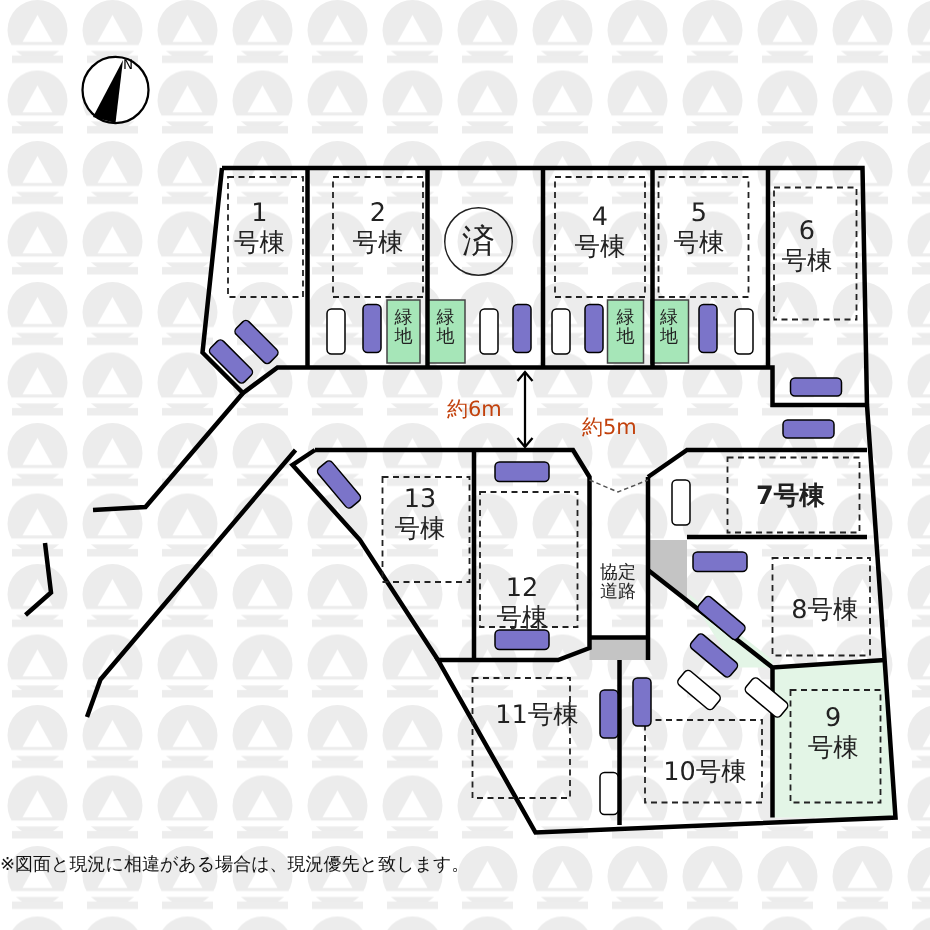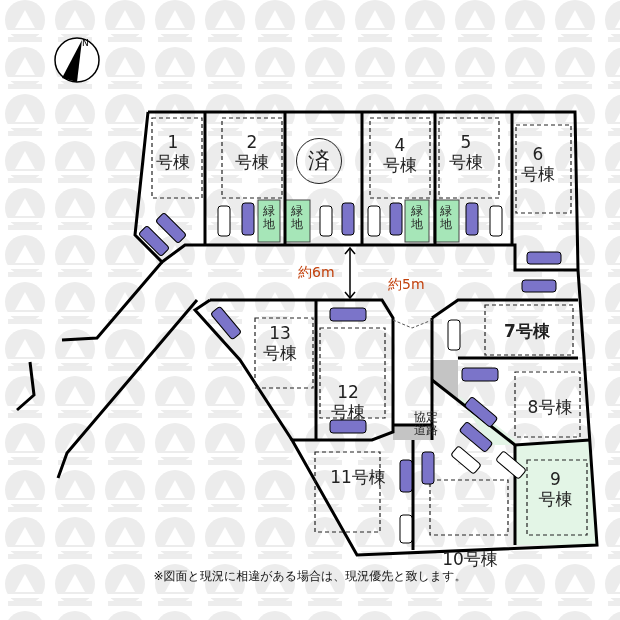--- a/index.html
+++ b/index.html
@@ -1,21 +1,21 @@
 <!DOCTYPE html>
 <html><head>
 <meta charset="utf-8">
 <style>
   html,body{margin:0;padding:0;background:#fff;}
   body{width:620px;height:620px;position:relative;overflow:hidden;font-family:"DejaVu Sans","Liberation Sans",sans-serif;}
   #bg{position:absolute;left:0;top:0;width:620px;height:620px;}
   #map{position:absolute;left:0;top:0;width:620px;height:620px;}
   .lbl{position:absolute;color:#222;text-align:center;line-height:1.15;font-size:17px;white-space:nowrap;}
   .small{font-size:12px;line-height:1.1;}
-  .note{position:absolute;left:0;width:620px;top:568px;text-align:center;font-size:12px;color:#111;}
+  .note{position:absolute;left:0;width:620px;top:568px;font-size:12px;color:#111;}
   .dim{position:absolute;font-size:14px;color:#c2410c;}
   .sumi{position:absolute;left:296px;top:138px;width:44px;height:44px;border:1.5px solid #222;border-radius:50%;display:flex;align-items:center;justify-content:center;font-size:22px;color:#222;}
 </style>
 </head>
 <body>
 
 <svg id="bg" viewBox="0 0 620 620">
   <defs>
     <pattern id="wm" width="50" height="47" patternUnits="userSpaceOnUse">
       <circle cx="25" cy="20" r="20" fill="#ececec"></circle>
@@ -122,28 +122,28 @@
 
 <div class="lbl" style="left:148px;top:133px;width:50px;"><span>1</span><br><span>号棟</span></div>
 <div class="lbl" style="left:222px;top:133px;width:60px;"><span>2</span><br><span>号棟</span></div>
 <div class="sumi">済</div>
 <div class="lbl" style="left:370px;top:136px;width:60px;"><span>4</span><br><span>号棟</span></div>
 <div class="lbl" style="left:436px;top:133px;width:60px;"><span>5</span><br><span>号棟</span></div>
 <div class="lbl" style="left:513px;top:145px;width:50px;"><span>6</span><br><span>号棟</span></div>
 <div class="lbl" style="left:482px;top:322px;width:90px;font-weight:bold;">7号棟</div>
 <div class="lbl" style="left:515px;top:398px;width:70px;">8号棟</div>
 <div class="lbl" style="left:528px;top:470px;width:55px;"><span>9</span><br><span>号棟</span></div>
-<div class="lbl" style="left:430px;top:506px;width:80px;margin-top:44px;">10号棟</div>
+<div class="lbl" style="left:430px;top:506px;width:80px;">10号棟</div>
 <div class="lbl" style="left:318px;top:468px;width:80px;">11号棟</div>
 <div class="lbl" style="left:318px;top:347px;width:60px;margin-top:36px;"><span>12</span><br><span>号棟</span></div>
 <div class="lbl" style="left:252px;top:324px;width:56px;"><span>13</span><br><span>号棟</span></div>
 
 <div class="lbl small" style="left:258px;top:205px;width:22px;"><span>緑</span><br><span>地</span></div>
 <div class="lbl small" style="left:286px;top:205px;width:22px;"><span>緑</span><br><span>地</span></div>
 <div class="lbl small" style="left:406px;top:205px;width:22px;"><span>緑</span><br><span>地</span></div>
 <div class="lbl small" style="left:435px;top:205px;width:22px;"><span>緑</span><br><span>地</span></div>
 
-<div class="lbl small" style="left:408px;top:375px;width:36px;margin-top:36px;"><span>協定</span><br><span>道路</span></div>
+<div class="lbl small" style="left:394px;top:375px;width:36px;"><span>協定</span><br><span>道路</span></div>
 
 <div class="dim" style="left:298px;top:264px;">約6m</div>
 <div class="dim" style="left:388px;top:276px;">約5m</div>
 
 <div class="note">※図面と現況に相違がある場合は、現況優先と致します。</div>
 
 </body></html>

